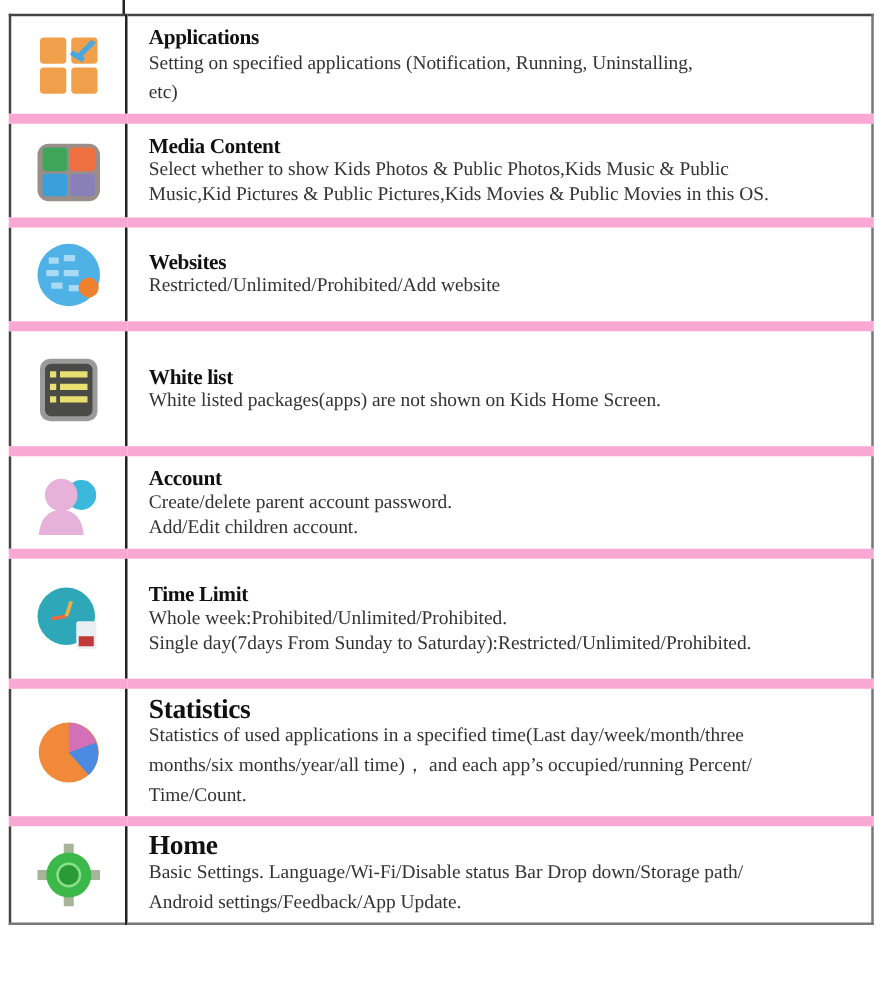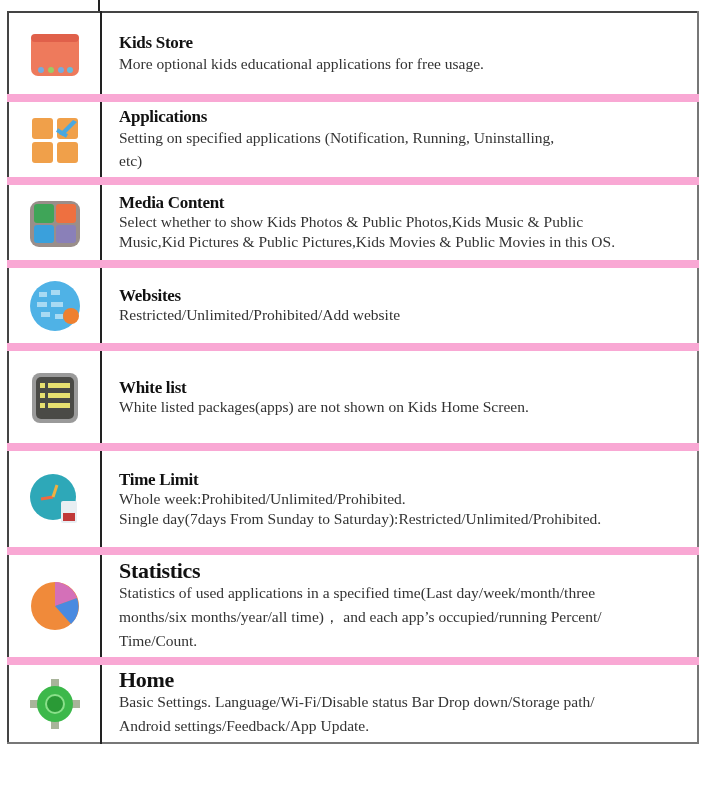--- a/index.html
+++ b/index.html
@@ -20,38 +20,20 @@
   .ic svg { width:56px; height:56px; filter:blur(0.6px); }
 </style>
 </head>
 <body>
 
 <div class="stub"></div>
 
 <table class="feat">
   <tbody>
 
-    <tr style="height:86px">
-      <td class="icon-cell">
-        <span class="ic">
-          <svg viewBox="0 0 56 56">
-              <rect x="4" y="8" width="48" height="42" rx="7" fill="#ee7a5c"></rect>
-              <rect x="4" y="8" width="48" height="8" rx="4" fill="#e0604a"></rect>
-              <circle cx="14" cy="44" r="3" fill="#7ad"></circle>
-              <circle cx="24" cy="44" r="3" fill="#9c6"></circle>
-              <circle cx="34" cy="44" r="3" fill="#7ad"></circle>
-              <circle cx="43" cy="44" r="3" fill="#6bd"></circle>
-            </svg>
-        </span>
-      </td>
-      <td class="text-cell">
-        <div class="title">Kids Store</div>
-        <div class="desc">More optional kids educational applications for free usage.</div>
-      </td>
-    </tr>
 
     <tr style="height:83px">
       <td class="icon-cell">
         <span class="ic">
           <svg viewBox="0 0 56 56">
               <rect x="5" y="6" width="21" height="21" rx="3" fill="#f0a04a"></rect>
               <rect x="30" y="6" width="21" height="21" rx="3" fill="#f0a04a"></rect>
               <rect x="5" y="30" width="21" height="21" rx="3" fill="#f0a04a"></rect>
               <rect x="30" y="30" width="21" height="21" rx="3" fill="#f0a04a"></rect>
               <path d="M32 22 L46 8 L50 10 L36 24 Z" fill="#4aa8e0"></path>
@@ -124,20 +106,36 @@
               </g>
             </svg>
         </span>
       </td>
       <td class="text-cell">
         <div class="title">White list</div>
         <div class="desc tight">White listed packages(apps) are not shown on Kids Home Screen.</div>
       </td>
     </tr>
 
+    <tr style="height:82px">
+      <td class="icon-cell">
+        <span class="ic">
+          <svg viewBox="0 0 56 56">
+              <circle cx="38" cy="22" r="12" fill="#3ab8dc"></circle>
+              <circle cx="22" cy="22" r="13" fill="#e6b2da"></circle>
+              <path d="M4 54 Q6 34 22 34 Q38 34 40 54 Z" fill="#e6b2da"></path>
+            </svg>
+        </span>
+      </td>
+      <td class="text-cell">
+        <div class="title">Account</div>
+        <div class="desc tight">Create/delete parent account password.</div>
+        <div class="desc tight">Add/Edit children account.</div>
+      </td>
+    </tr>
 
     <tr style="height:104px">
       <td class="icon-cell">
         <span class="ic">
           <svg viewBox="0 0 56 56">
               <circle cx="26" cy="26" r="23" fill="#2ea8b8"></circle>
               <path d="M26 26 L14 28" stroke="#ee6a40" stroke-width="3"></path>
               <path d="M26 26 L30 14" stroke="#f0b040" stroke-width="3"></path>
               <rect x="34" y="30" width="16" height="22" rx="2" fill="#e8eef2"></rect>
               <rect x="36" y="42" width="12" height="8" fill="#c03838"></rect>

